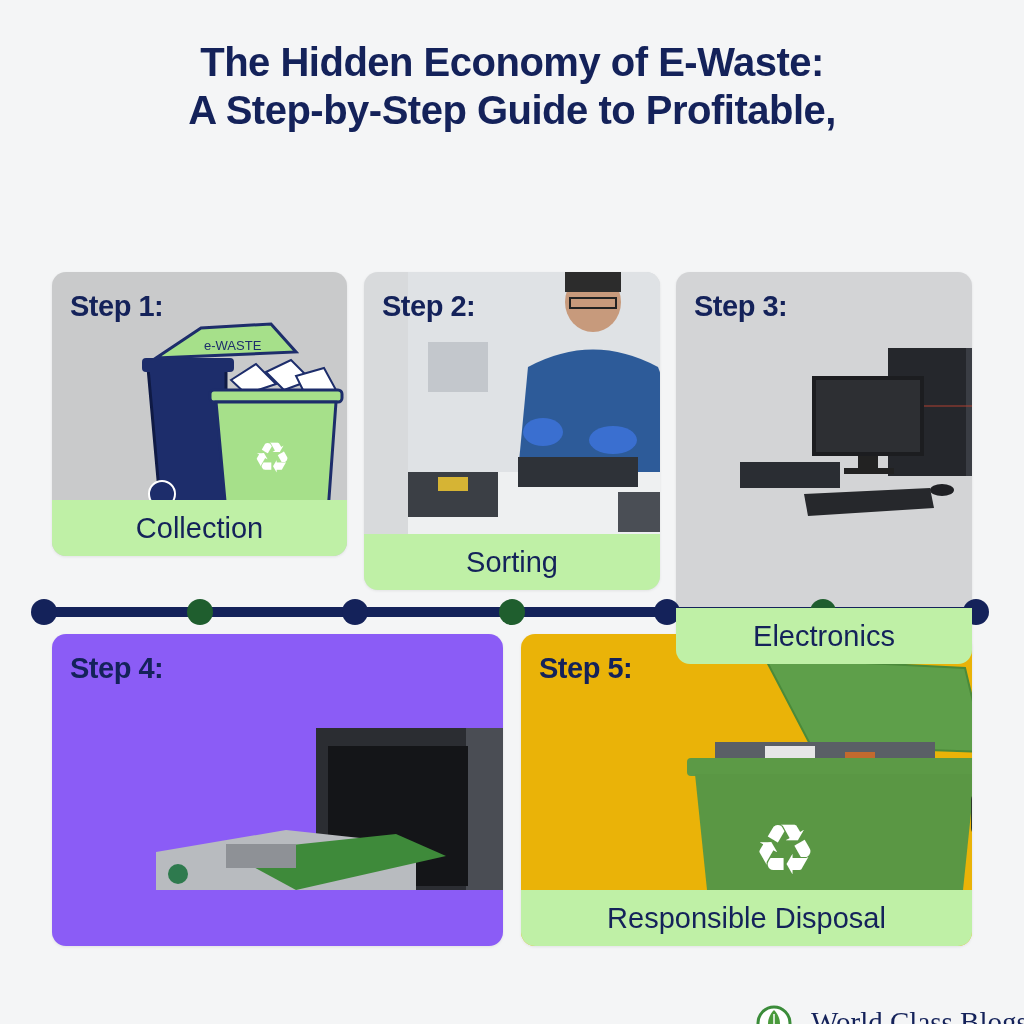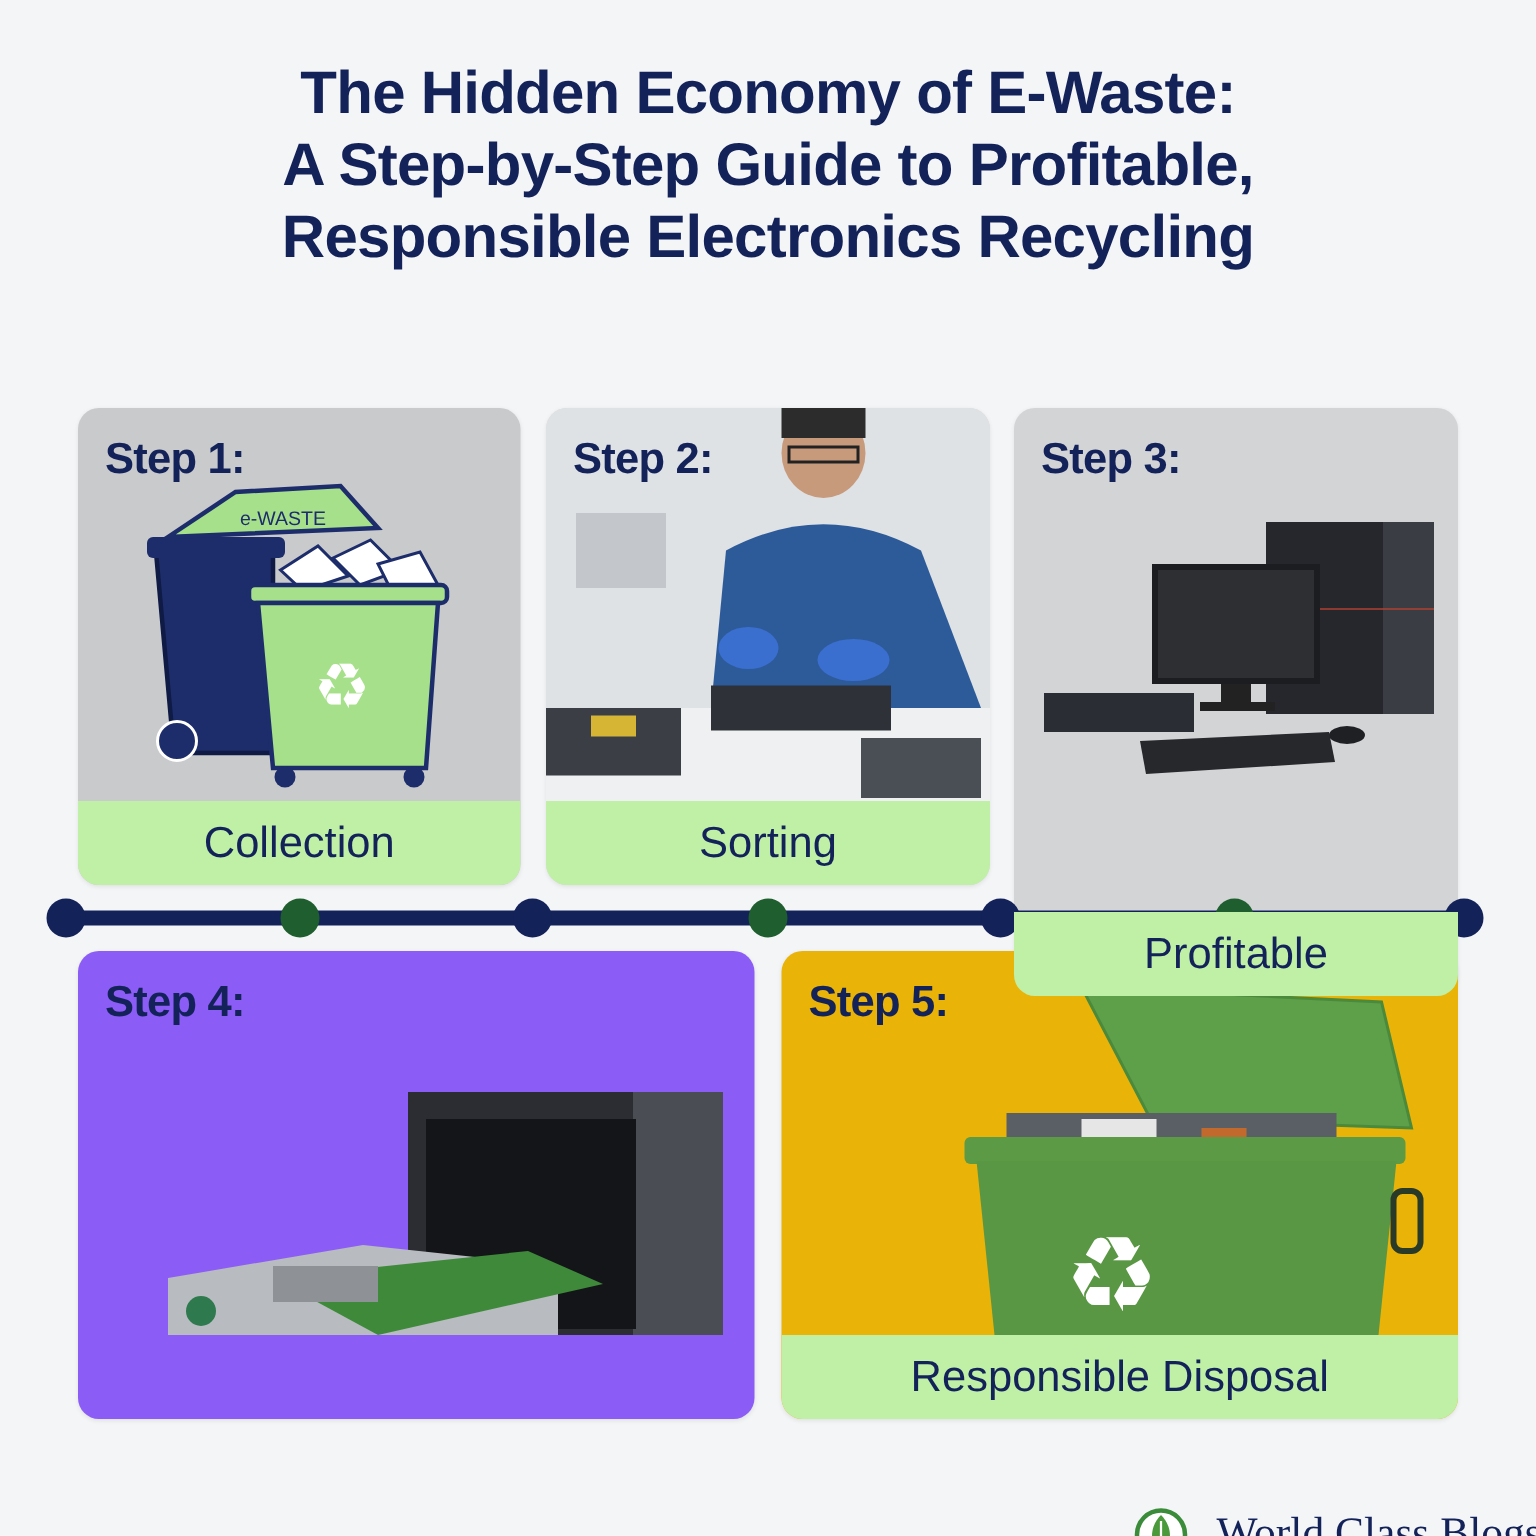--- a/index.html
+++ b/index.html
@@ -21,36 +21,35 @@
   }
   .card .step {
     position:absolute; left:18px; top:18px; font-size:29px; font-weight:bold;
     color:#14225a; z-index:3; letter-spacing:-0.5px;
   }
   .card .band {
     position:absolute; left:0; right:0; bottom:0; height:56px;
     background:#bff0a6; color:#14225a; font-size:29px;
     display:flex; align-items:center; justify-content:center; z-index:3;
   }
-  .illus { position:absolute; left:0; right:0; top:0; bottom:56px; }
+  .illus { position:absolute; left:0; right:0; top:0; bottom:56px;padding-left:44px; }
   .timeline { position:absolute; left:44px; top:607px; width:932px; height:10px; background:#14225a; border-radius:4px; }
   .dot { position:absolute; top:599px; width:26px; height:26px; border-radius:50%; margin-left:-13px; }
   .logo { position:absolute; left:756px; top:962px; display:flex; align-items:center; gap:19px;margin-top:40px; }
   .logo-text { font-family:"Liberation Serif","DejaVu Serif",serif; font-size:29px; color:#14225a; white-space:nowrap; }
 </style>
 </head>
 <body>
 
 <div class="title">
   <div>The Hidden Economy of E-Waste:</div>
   <div>A Step-by-Step Guide to Profitable,</div>
-  <div>Responsible Electronics Recycling</div>
 </div>
 
-<div class="card" style="left:52px;top:272px;width:295px;height:318px;">
+<div class="card" style="left:52px;top:272px;width:295px;height:284px;">
   <div class="step">Step 1:</div>
   <div class="illus">
     <svg width="295" height="262" viewBox="0 0 295 262">
 
       <polygon points="52,96 130,96 130,230 64,230" fill="#1d2d6b" stroke="#0f1a45" stroke-width="3"></polygon>
       <rect x="46" y="86" width="92" height="14" rx="4" fill="#1d2d6b"></rect>
       <circle cx="66" cy="222" r="13" fill="#1d2d6b" stroke="#fff" stroke-width="2"></circle>
 
       <polygon points="60,86 105,56 175,52 200,80" fill="#a6e08a" stroke="#1d2d6b" stroke-width="3"></polygon>
       <text x="108" y="78" font-size="13" font-family="Liberation Sans, sans-serif" fill="#1d2d6b">e-WASTE</text>
@@ -106,21 +105,21 @@
       <rect x="96" y="108" width="104" height="72" fill="#2d2f33"></rect>
       <rect x="138" y="184" width="20" height="12" fill="#222"></rect>
       <rect x="124" y="196" width="50" height="6" fill="#222"></rect>
 
       <rect x="20" y="190" width="100" height="26" fill="#2a2d33"></rect>
 
       <polygon points="84,222 210,216 214,236 88,244" fill="#26282c"></polygon>
       <ellipse cx="222" cy="218" rx="12" ry="6" fill="#1f2024"></ellipse>
     </svg>
   </div>
-  <div class="band">Profitable</div>
+  <div class="band">Electronics</div>
 </div>
 
 <div class="timeline"></div>
 <div class="dot" style="left:44px;background:#14225a;"></div>
 <div class="dot" style="left:200px;background:#1f5e2e;"></div>
 <div class="dot" style="left:355px;background:#14225a;"></div>
 <div class="dot" style="left:512px;background:#1f5e2e;"></div>
 <div class="dot" style="left:667px;background:#14225a;"></div>
 <div class="dot" style="left:823px;background:#1f5e2e;"></div>
 <div class="dot" style="left:976px;background:#14225a;"></div>

